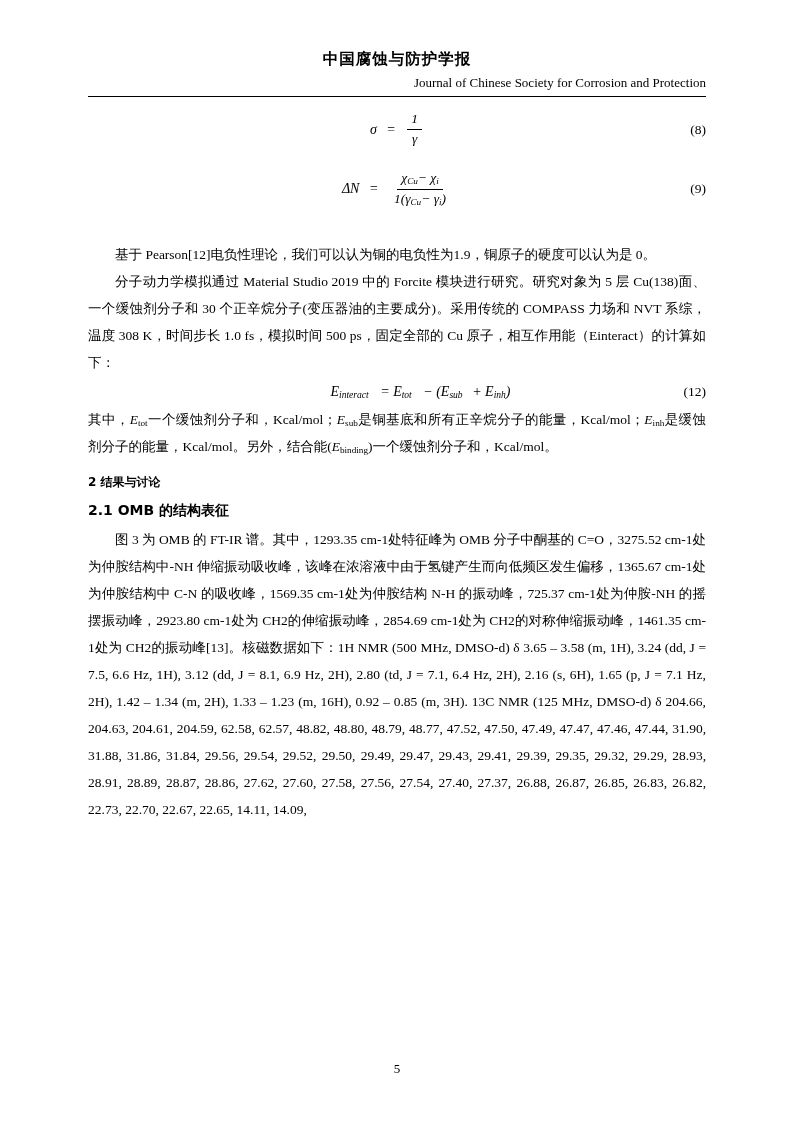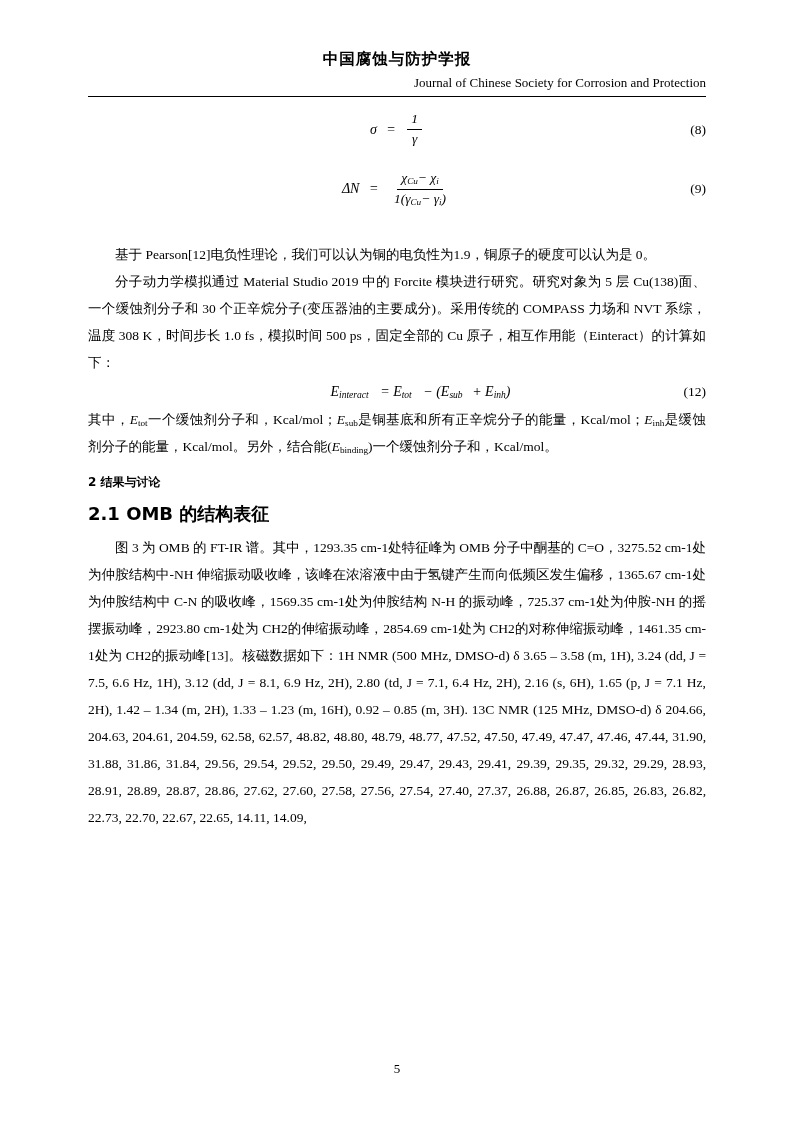--- a/index.html
+++ b/index.html
@@ -103,21 +103,21 @@
   .sec-h1 {
     font-family: "DejaVu Sans", sans-serif;
     font-weight: bold;
     font-size: 12px;
     margin: 10px 0 2px 0;
     line-height: 2.0;
   }
   .sec-h2 {
     font-family: "DejaVu Sans", sans-serif;
     font-weight: bold;
-    font-size: 18px;
+    font-size: 14px;
     margin: 2px 0 2px 0;
     line-height: 2.0;
   }
   .pagenum {
     position: absolute;
     bottom: 46px;
     left: 0;
     right: 0;
     text-align: center;
     font-size: 13px;

